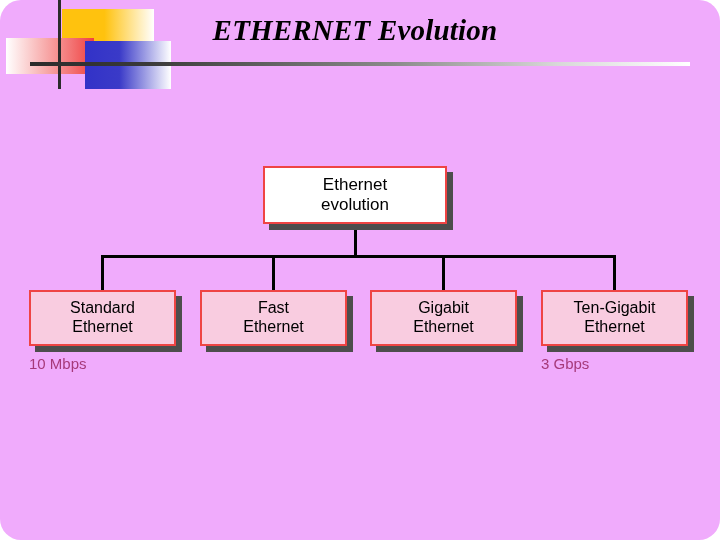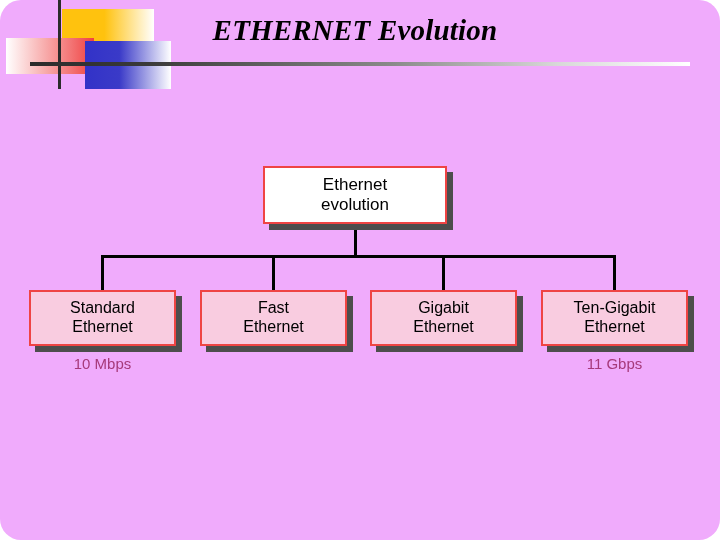--- a/index.html
+++ b/index.html
@@ -148,21 +148,21 @@
   .leaf-4 { left: 541px; justify-content: center; }
   .leaf-shadow-1 { left: 35px; }
   .leaf-shadow-2 { left: 206px; }
   .leaf-shadow-3 { left: 376px; }
   .leaf-shadow-4 { left: 547px; }
 
   .speed {
     position: absolute;
     top: 355px;
     width: 147px;
-    text-align: center;
+    text-align: left;
     font-size: 15px;
     color: #A6397A;
     z-index: 3;
   }
   .speed-1 { left: 29px; }
   .speed-2 { left: 200px; }
   .speed-3 { left: 370px; }
   .speed-4 { left: 541px; }
 
   
@@ -250,16 +250,16 @@
       </div>
     </div>
 
     <div class="node-shadow leaf-shadow leaf-shadow-4"></div>
     <div class="node node-leaf leaf-4">
       <div>
         <span>Ten-Gigabit</span><br>
         <span>Ethernet</span>
       </div>
     </div>
-    <div class="speed speed-4">11 Gbps</div>
+    <div class="speed speed-4">3 Gbps</div>
 
   </div>
 </div>
 
 </body></html>

